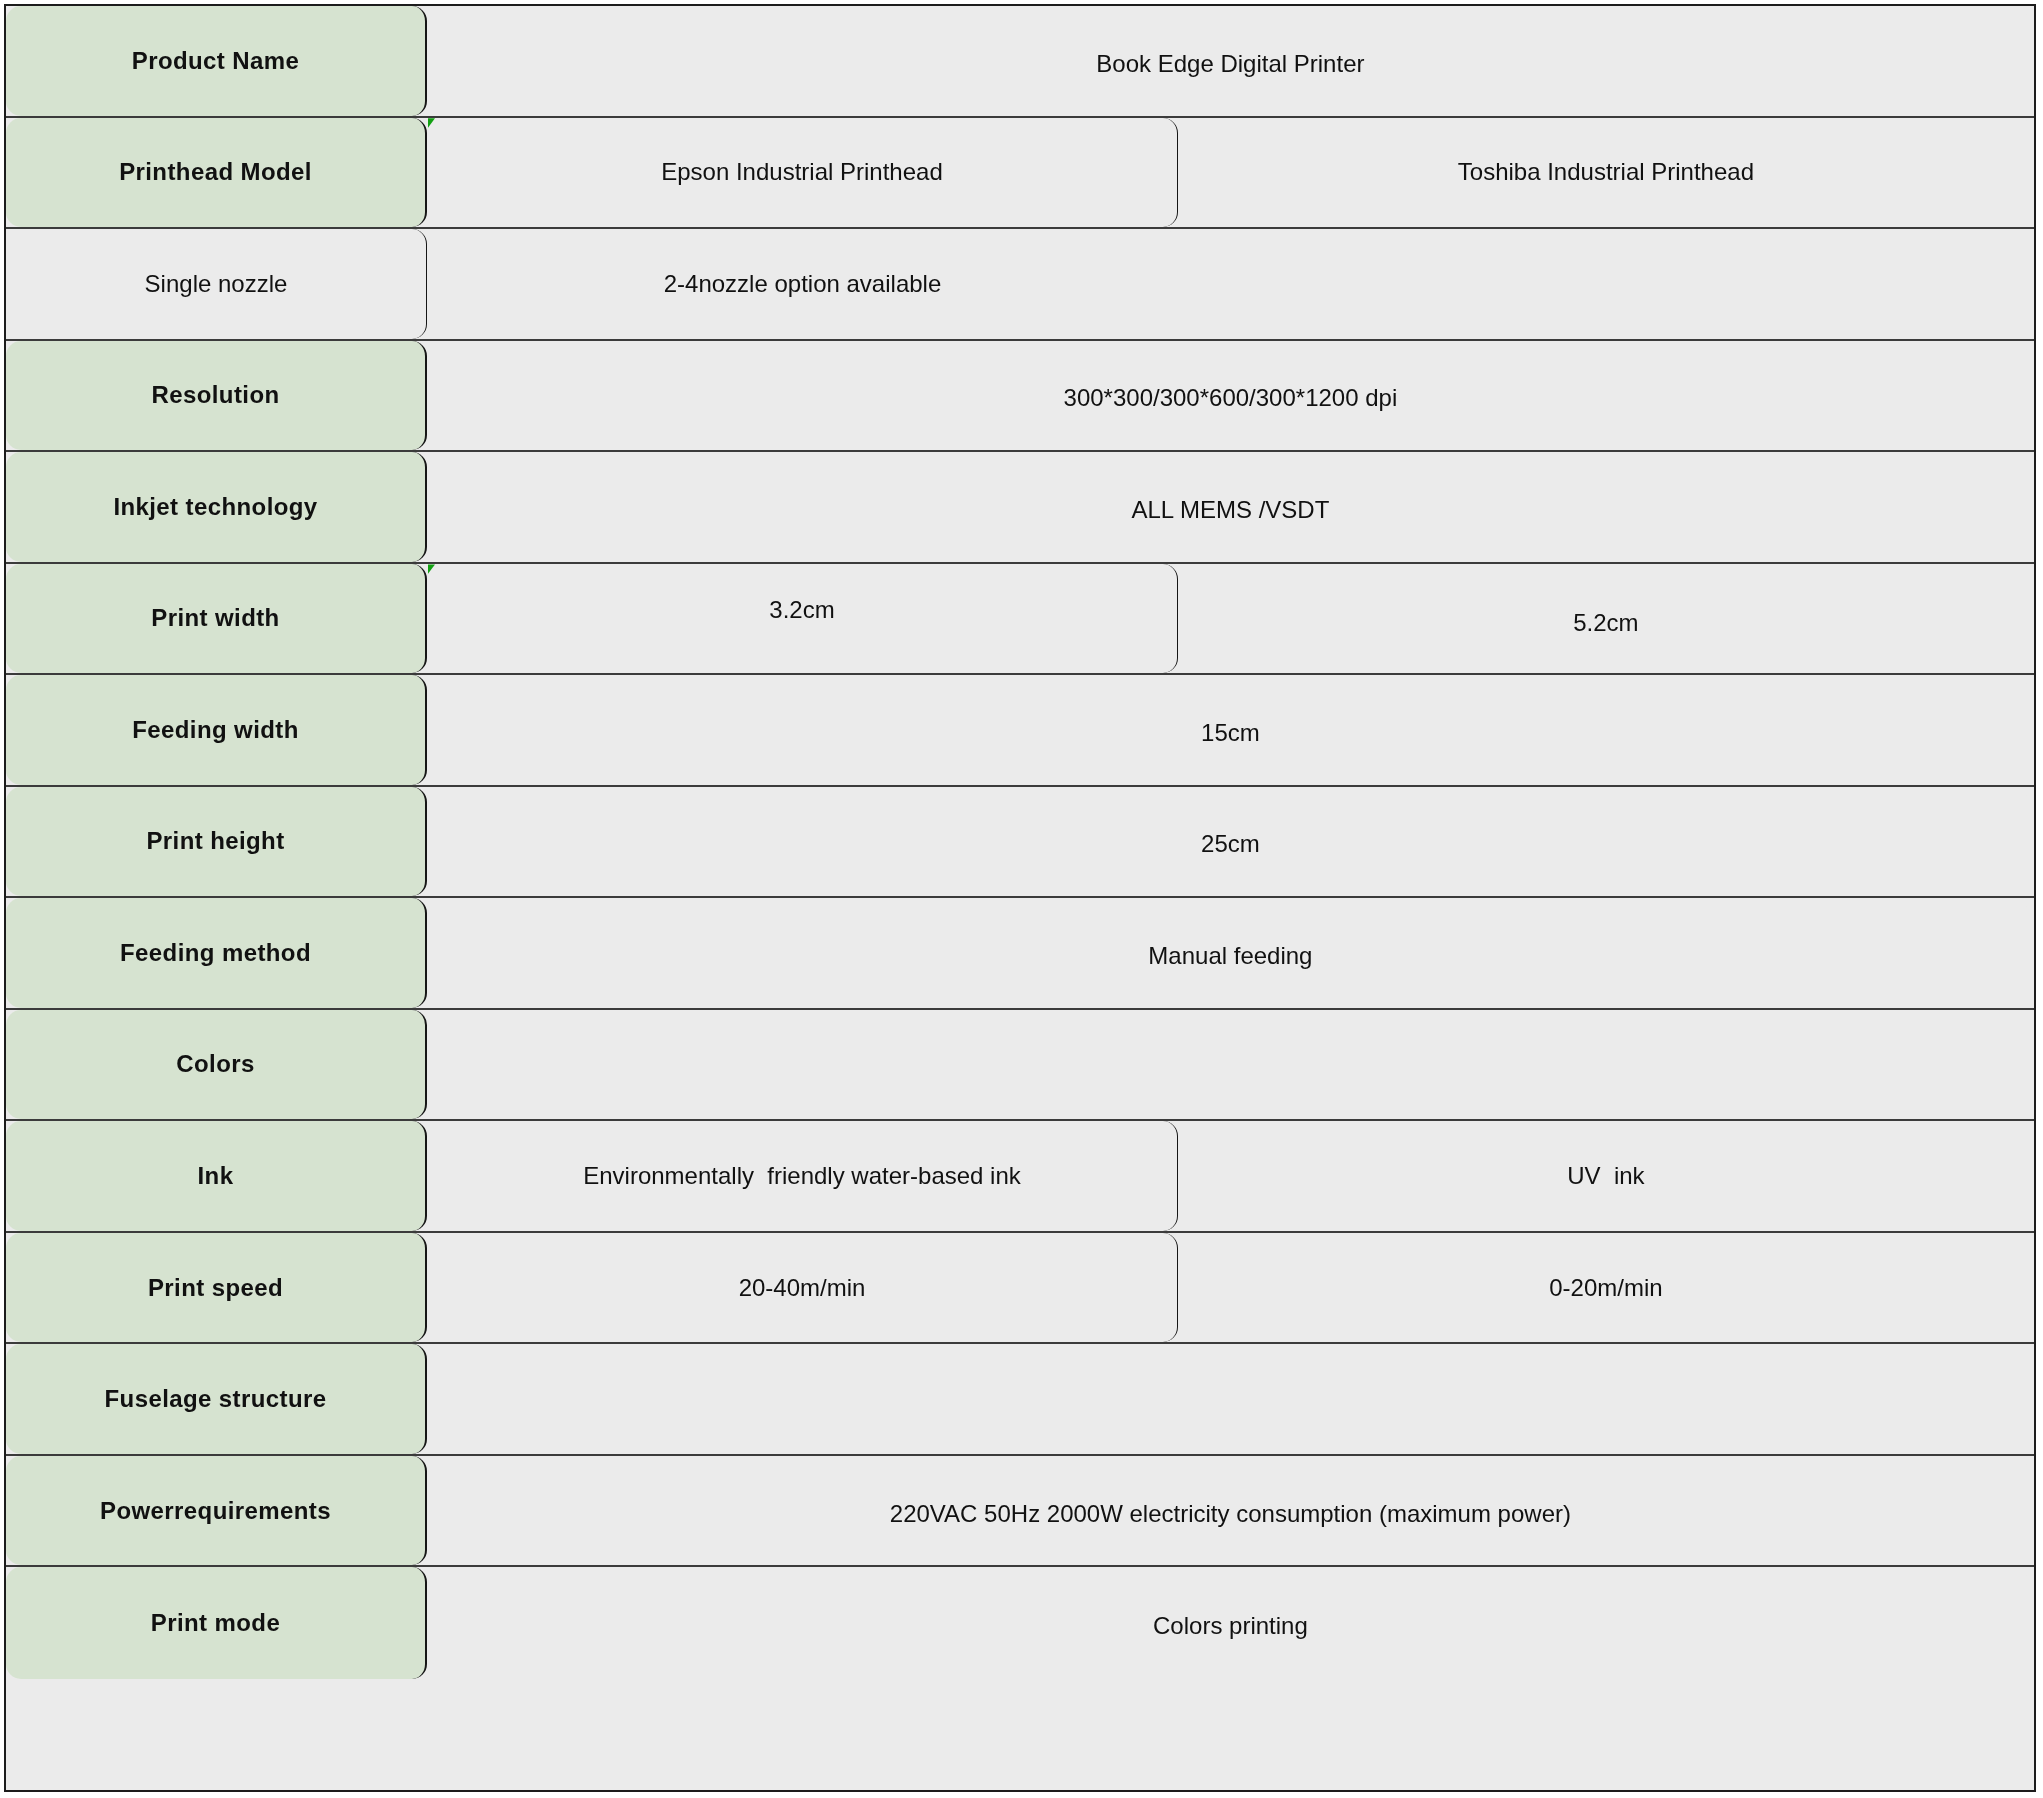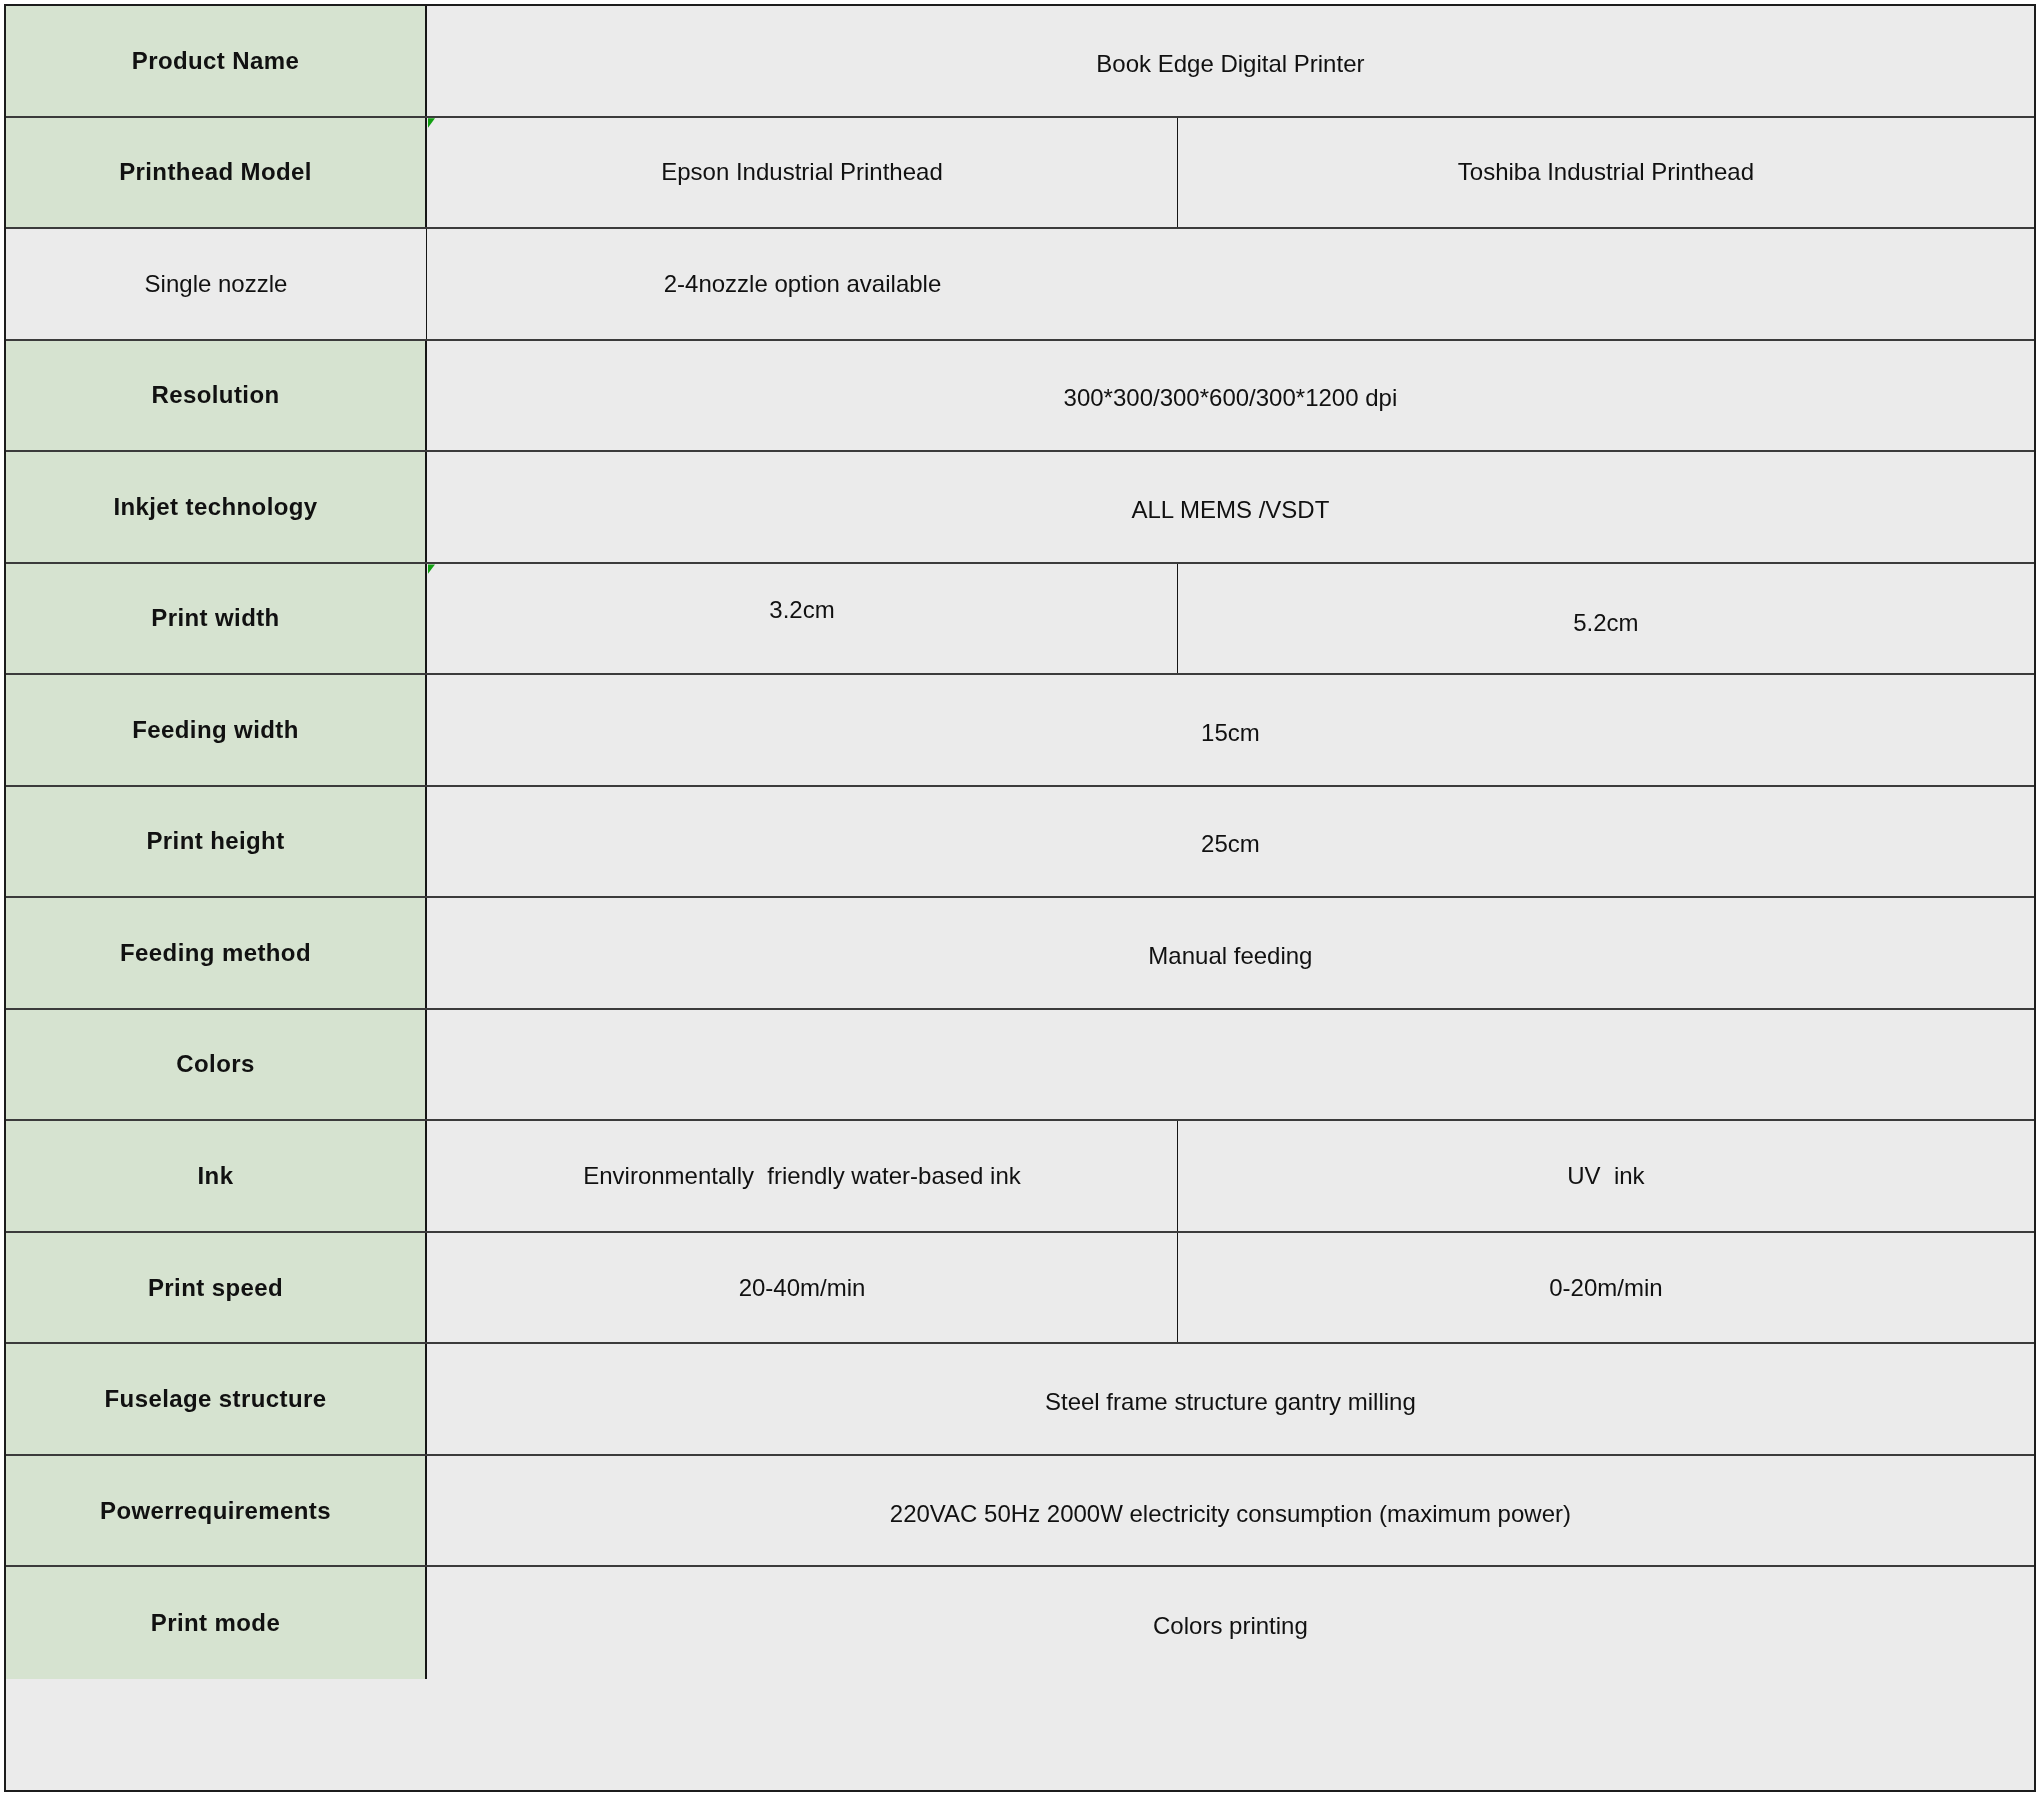--- a/index.html
+++ b/index.html
@@ -22,20 +22,21 @@
     border-bottom:2.4px solid #3b3b3b;
     min-height:0;
   }
   .row:last-child{border-bottom:none;}
   .cell{
     display:flex;align-items:center;justify-content:center;
     font-size:24px;color:#111;
     white-space:pre-wrap;text-align:center;
     min-height:0;padding:0 8px;
     box-sizing:border-box;
+    border-radius:15px;
   }
   .label{
     background:#d6e3d0;
     font-weight:bold;
     letter-spacing:0.4px;
     border-right:2.4px solid #161616;
   }
   .value{background:#ebebeb;position:relative;}
   .v1{border-right:1.6px solid #161616;}
   .merged{grid-column:2/4;margin-top:6px;}
@@ -121,21 +122,20 @@
 
 
   <div class="row">
     <div class="cell label">Print speed</div>
     <div class="cell value v1">20-40m/min</div>
     <div class="cell value">0-20m/min</div>
   </div>
 
   <div class="row">
     <div class="cell label">Fuselage structure</div>
-    <div class="cell value merged">Steel frame structure gantry milling</div>
   </div>
 
   <div class="row">
     <div class="cell label">Powerrequirements</div>
     <div class="cell value merged">220VAC 50Hz 2000W electricity consumption (maximum power)</div>
   </div>
 
   <div class="row">
     <div class="cell label">Print mode</div>
     <div class="cell value merged">Colors printing</div>

